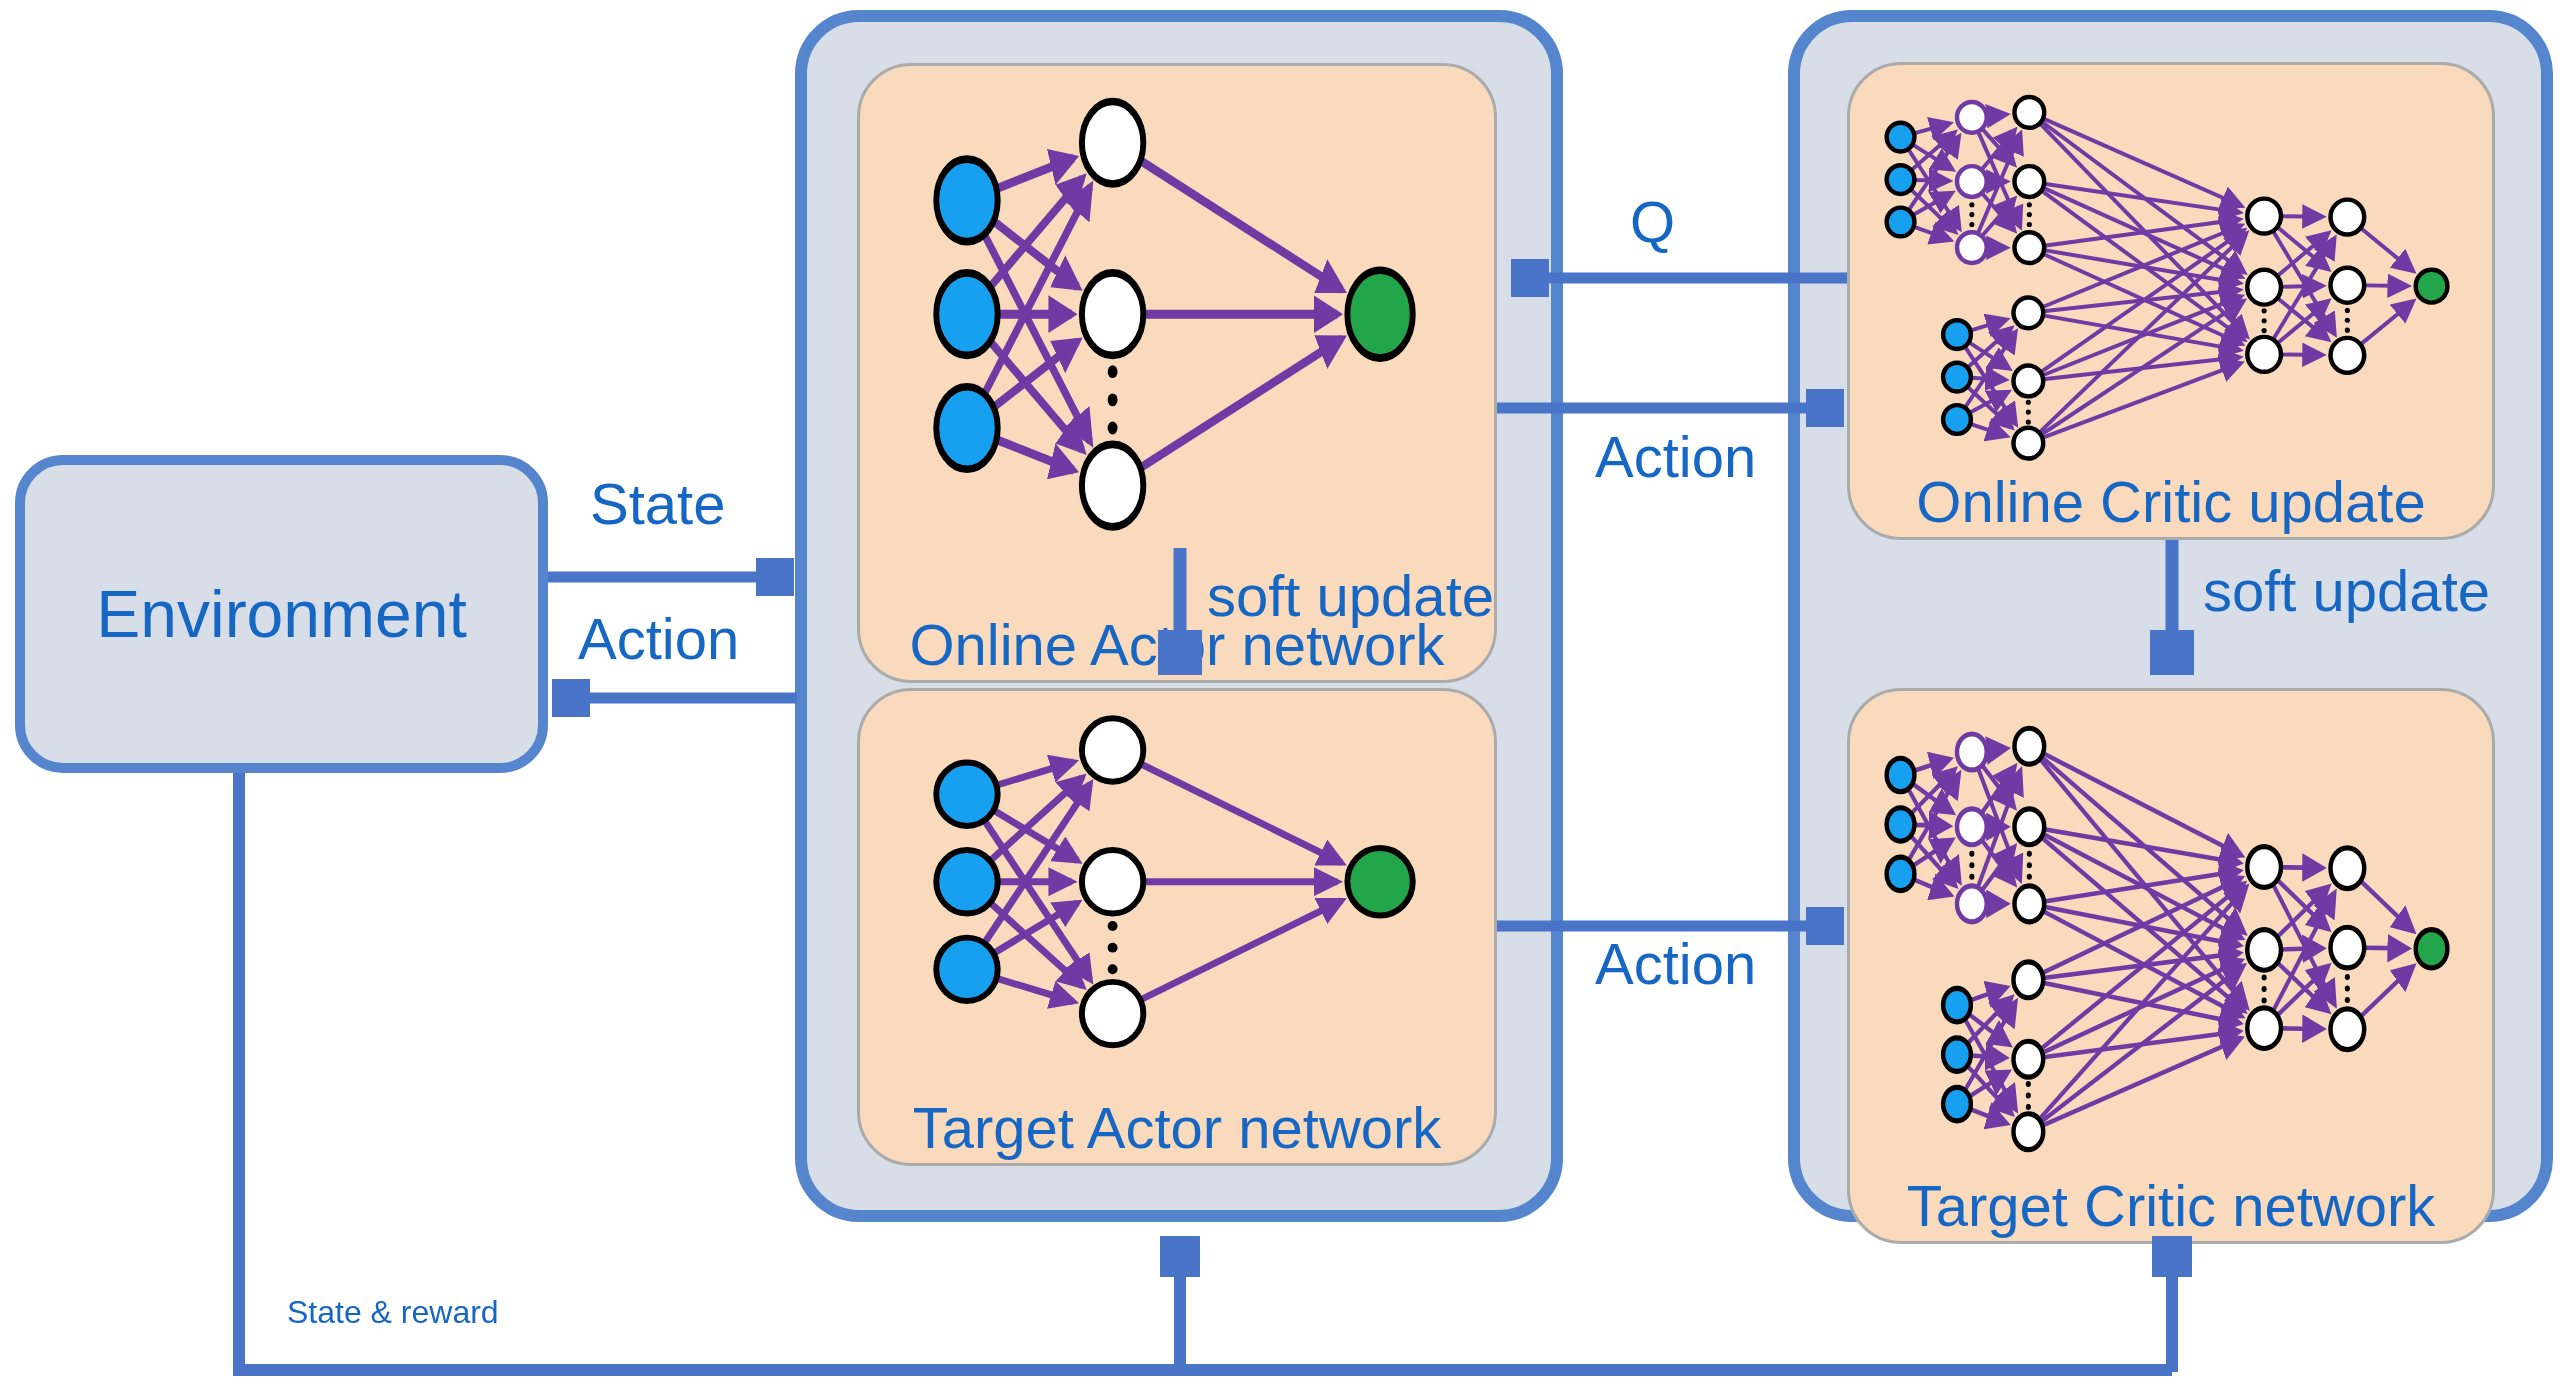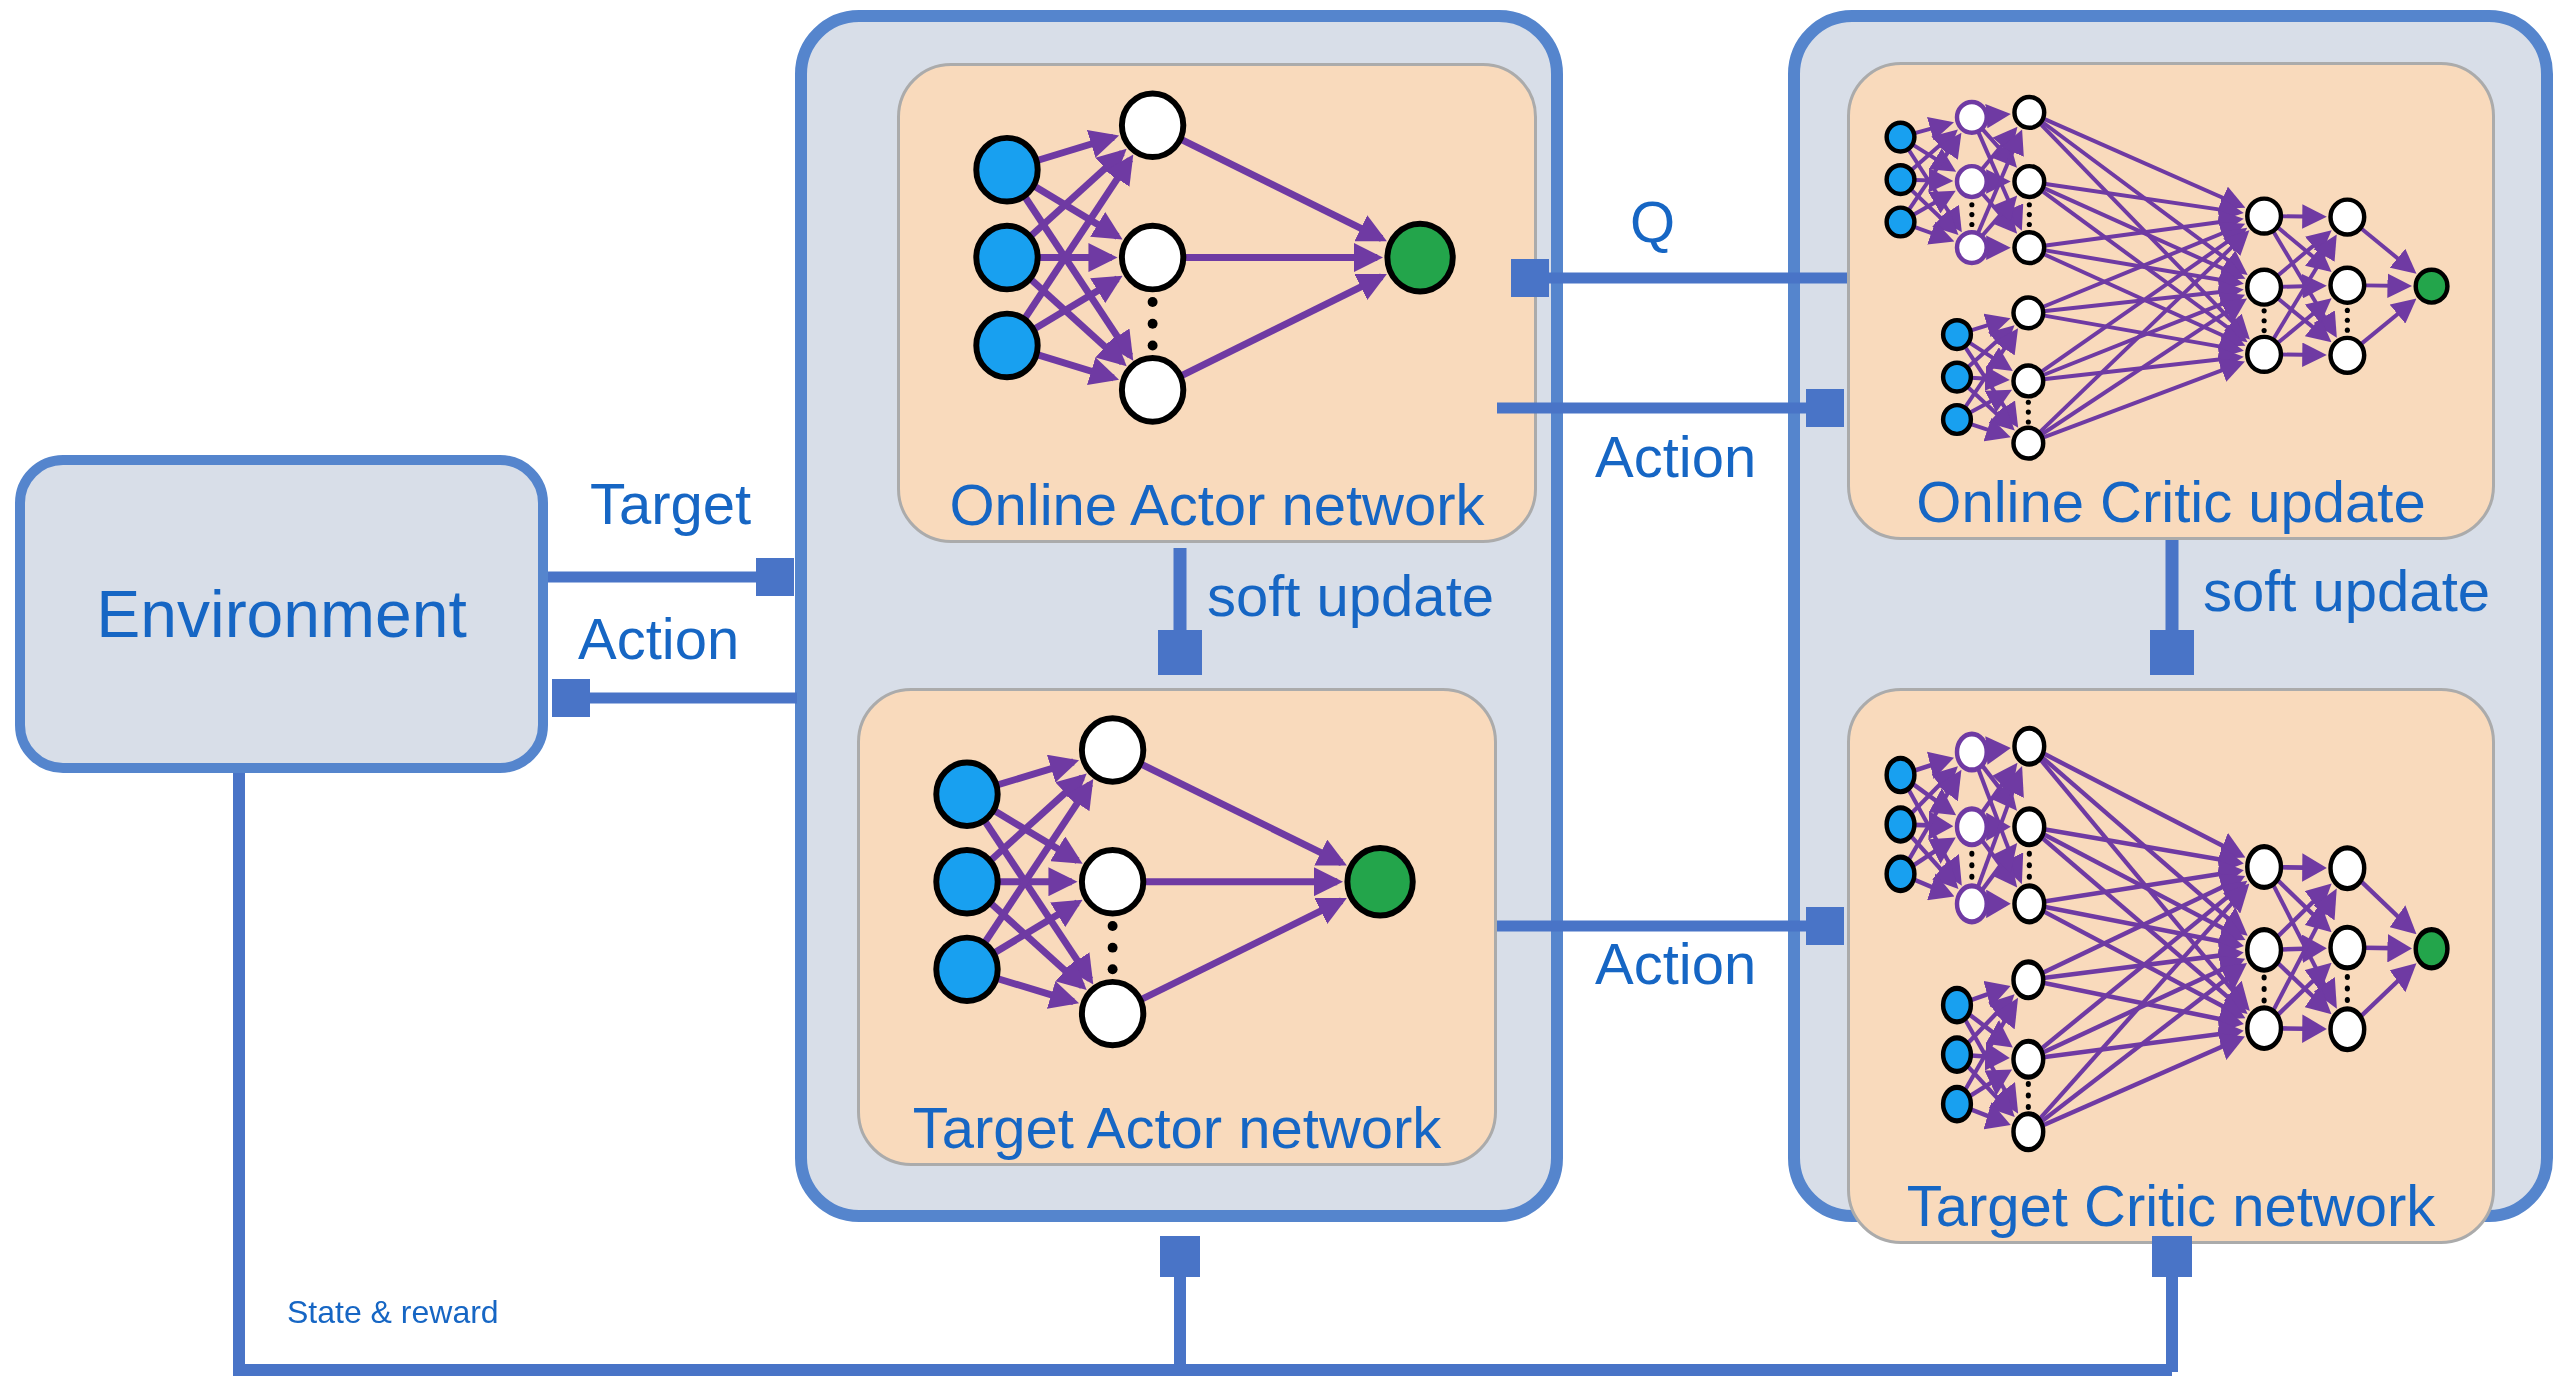--- a/index.html
+++ b/index.html
@@ -67,21 +67,21 @@
 <div class="canvas">
 
   <div class="env">
     <div class="env-label">Environment</div>
   </div>
 
   <div class="container" style="left:795px;top:10px;width:768px;height:1212px;"></div>
 
   <div class="container" style="left:1788px;top:10px;width:765px;height:1212px;"></div>
 
-  <div class="panel" style="left:857px;top:63px;width:640px;height:480px;margin-left:40px;">
+  <div class="panel" style="left:857px;top:63px;width:640px;height:620px;">
     <svg class="net" viewBox="0 0 640 480" preserveAspectRatio="none">
         <defs>
           <marker id="ah0" viewBox="0 0 10 10" refX="8" refY="5" markerWidth="4.2" markerHeight="4.2" orient="auto">
             <path d="M0,0 L10,5 L0,10 z" fill="#6F3AA3"></path>
           </marker>
         </defs>
         <line x1="137.64219862073037" y1="95.92585756508254" x2="215.51850383709814" y2="72.08617229476587" stroke="#6F3AA3" stroke-width="7" marker-end="url(#ah0)"></line>
         <line x1="134.51839926338016" y1="121.05535737714854" x2="219.6792030456462" y2="172.61529980314634" stroke="#6F3AA3" stroke-width="7" marker-end="url(#ah0)"></line>
         <line x1="125.06155316740953" y1="130.88249221994778" x2="232.27511192637616" y2="293.5261902012373" stroke="#6F3AA3" stroke-width="7" marker-end="url(#ah0)"></line>
         <line x1="130.90991318906168" y1="173.1161335555492" x2="224.48547369108525" y2="87.81596275778622" stroke="#6F3AA3" stroke-width="7" marker-end="url(#ah0)"></line>
@@ -361,21 +361,21 @@
     <path d="M1847 278 H1517" marker-end="url(#bh)"></path>
     <path d="M1497 408 H1838" marker-end="url(#bh)"></path>
     <path d="M1497 926 H1838" marker-end="url(#bh)"></path>
     <path class="thick" d="M1180 548 V668" marker-end="url(#bh)"></path>
     <path class="thick" d="M2172 540 V668" marker-end="url(#bh)"></path>
     <path class="wire" d="M239 773 V1370 H2172"></path>
     <path class="wire" d="M1180 1372 V1242" marker-end="url(#bh)"></path>
     <path class="wire" d="M2172 1372 V1242" marker-end="url(#bh)"></path>
   </svg>
 
-  <div class="flow-label" style="left:590px;top:475px;">Target</div>
+  <div class="flow-label" style="left:590px;top:475px;">State</div>
   <div class="flow-label" style="left:578px;top:610px;">Action</div>
   <div class="flow-label" style="left:1630px;top:193px;">Q</div>
   <div class="flow-label" style="left:1595px;top:428px;">Action</div>
   <div class="flow-label" style="left:1595px;top:935px;">Action</div>
   <div class="flow-label" style="left:1207px;top:567px;">soft update</div>
   <div class="flow-label" style="left:2203px;top:562px;">soft update</div>
   <div class="flow-label small" style="left:287px;top:1296px;">State &amp; reward</div>
 
 </div>
 

